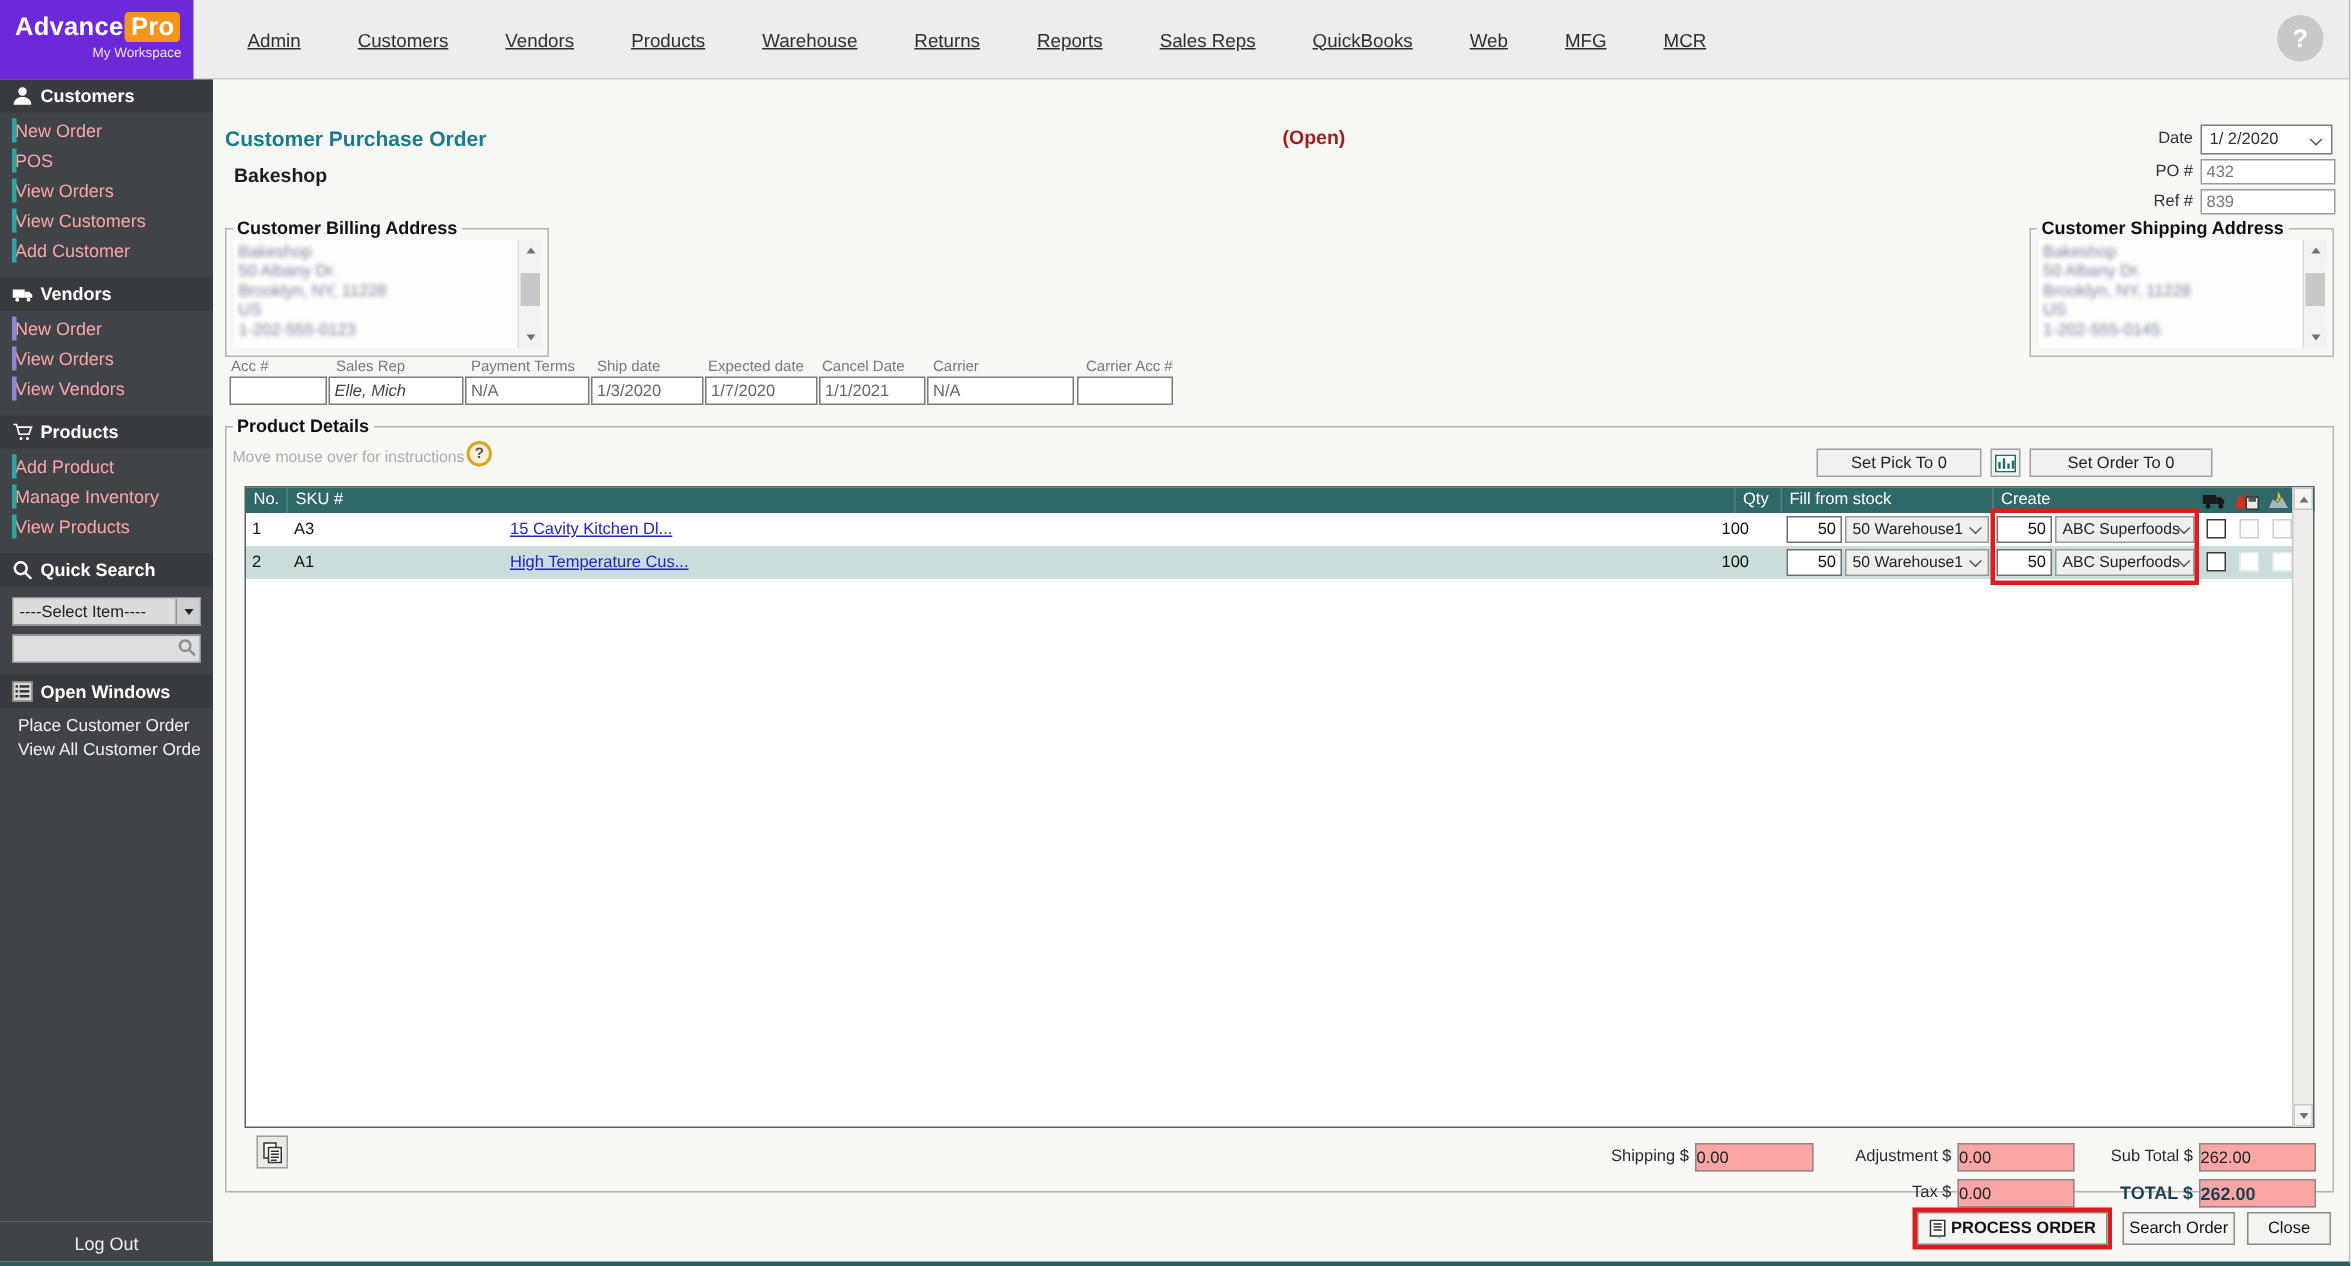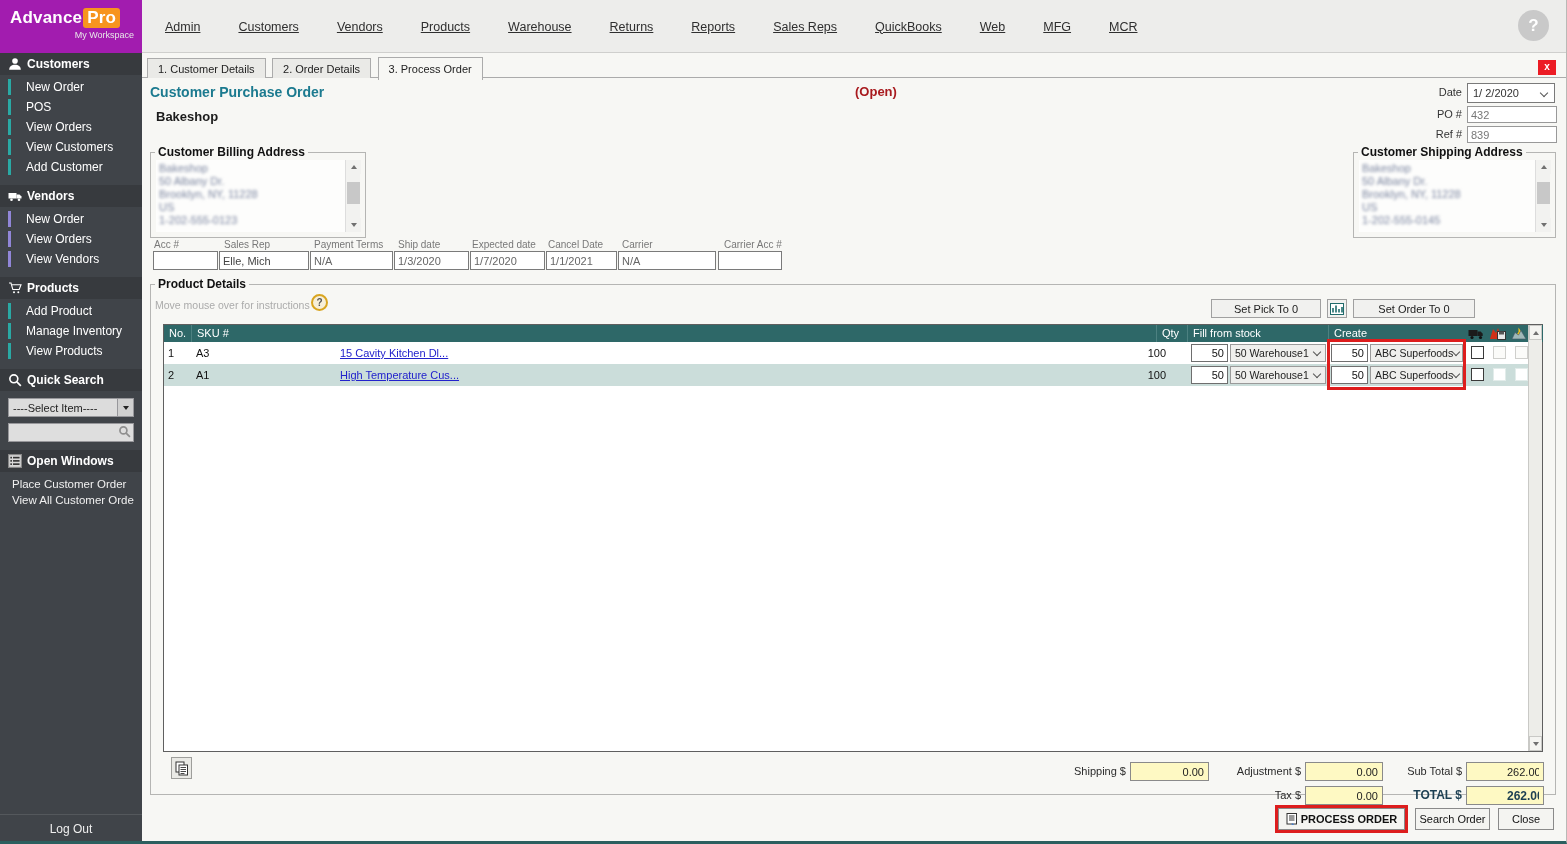--- a/index.html
+++ b/index.html
@@ -3,37 +3,37 @@
 <meta charset="utf-8">
 <style>
   * { margin:0; padding:0; box-sizing:border-box; }
   body { font-family:"Liberation Sans", sans-serif; background:#fff; }
   .app { position:relative; width:1567px; height:844px; background:#F7F7F4; overflow:hidden;
          border-right:1px solid #B9B9B6; border-bottom:3px solid #2B5F5F; }
 
   
   .topbar { position:absolute; left:0; top:0; width:1567px; height:53px; background:#EDEDEB;
             border-bottom:1px solid #CFCFCD; }
-  .logo { position:absolute; left:0; top:0; width:142px; height:53px; background:#a21caf; color:#fff;
+  .logo { position:absolute; left:0; top:0; width:129px; height:53px; background:#6d28d9; color:#fff;
           padding:8px 8px 0 10px; }
   .logo-line { font-size:17px; font-weight:bold; letter-spacing:.2px; white-space:nowrap; }
   .logo-pro { background:#F7941E; color:#fff; border-radius:3px; padding:0 4px; margin-left:1px; display:inline-block; }
   .logo-sub { font-size:9px; color:#E8E8E8; text-align:right; margin-top:2px; }
   .nav { position:absolute; left:165px; top:0; height:53px; display:flex; align-items:center; gap:38px; }
   .nav-item { font-size:12.5px; color:#2F2F2F; cursor:default; white-space:nowrap;text-decoration:underline; }
   .help-circle { position:absolute; right:18px; top:10px; width:31px; height:31px; border-radius:50%;
                  background:#C9C9C9; color:#fff; font-size:17px; font-weight:bold; text-align:center; line-height:31px; }
 
   
   .sidebar { position:absolute; left:0; top:53px; width:142px; height:791px; background:#404449; overflow:hidden; }
   .sb-header { position:relative; height:22px; line-height:22px; background:#373A3E; color:#fff;
                font-size:12px; font-weight:bold; padding-left:27px; }
   .sb-header .sb-ico { position:absolute; left:8px; top:4px; width:14px; height:14px; }
   .sb-items { padding:2px 0 8px 0; }
-  .sb-item { position:relative; height:20px; line-height:20px; color:#ffffff; font-size:12px; padding-left:26px; cursor:default; }
+  .sb-item { position:relative; height:20px; line-height:20px; color:#fca5a5; font-size:12px; padding-left:10px; cursor:default; }
   .sb-item::before { content:""; position:absolute; left:8px; top:2px; bottom:2px; width:3px; }
   .acc-teal .sb-item::before { background:#2AA9A4; }
   .acc-purple .sb-item::before { background:#9186D8; }
   .qs-select { position:relative; margin:7px 8px 0 8px; height:19px; background:#DCDCDC; border:1px solid #97979B;
                display:flex; align-items:center; }
   .qs-select-text { flex:1; font-size:11px; color:#222; padding-left:4px; white-space:nowrap; overflow:hidden; }
   .qs-select-arrow { width:16px; height:17px; border-left:1px solid #97979B; background:#D0D0D0;
                      display:flex; align-items:center; justify-content:center; }
   .tri-down { width:0; height:0; border-left:3.5px solid transparent; border-right:3.5px solid transparent;
               border-top:4px solid #222; }
@@ -113,22 +113,22 @@
   .cb-weak { border:1px solid #CFCFCC; background:#FBFBF9; }
   .cb-weak2 { border:1px solid #E2ECEA; }
   .red-box { position:absolute; left:1163px; top:14px; width:139px; height:51px; border:3px solid #DD1D1D; z-index:5; pointer-events:none; }
   .tscroll { position:absolute; right:0; top:0; bottom:0; width:14px; background:#EDEDE9; border-left:1px solid #C9C9C6; }
   .ts-btn { position:absolute; left:0; width:13px; height:15px; background:#F4F4F1; border:1px solid #C9C9C6;
             display:flex; align-items:center; justify-content:center; }
   .copy-btn { position:absolute; left:20px; top:466px; width:21px; height:22px; background:#E9E9E5; border:1px solid #9E9E9B;
               display:flex; align-items:center; justify-content:center; }
 
   .tot-label { position:absolute; font-size:11px; color:#2b2b2b; text-align:right; height:19px; line-height:19px; }
-  .tot-input { position:absolute; height:19px; background:#fef9c3; border:1px solid #8A8A8A; font-size:11px; color:#222;
-               text-align:right; padding-right:4px;padding-left:40px; }
+  .tot-input { position:absolute; height:19px; background:#fca5a5; border:1px solid #8A8A8A; font-size:11px; color:#222;
+               text-align:left; padding-right:4px; }
   .tot-strong { font-weight:bold; font-size:12px; color:#1c3f52; }
 
   
   .process-wrap { position:absolute; left:1133px; top:752px; border:3px solid #DD1D1D; padding:0; display:inline-flex; }
   .btn { background:#F4F4F1; border:1px solid #8A8A8A; font-size:11px; color:#111; height:22px;
          font-family:"Liberation Sans",sans-serif; cursor:pointer; }
   .process-btn { width:127px; font-weight:bold; display:inline-flex; align-items:center; justify-content:center; gap:3px; }
   .cancel-btn { position:absolute; left:1273px; top:755px; width:75px; }
   .close-btn { position:absolute; left:1356px; top:755px; width:56px; }
 </style>
@@ -235,26 +235,20 @@
     </div>
     <div style="padding-top:4px;">
       <div class="ow-item">Place Customer Order</div>
       <div class="ow-item">View All Customer Orde</div>
     </div>
     <div class="logout">Log Out</div>
   </div>
 
   <div class="main">
 
-    <div class="tabstrip">
-      <span class="tab">1. Customer Details</span>
-      <span class="tab">2. Order Details</span>
-      <span class="tab active">3. Process Order</span>
-      <span class="tab-close">x</span>
-    </div>
 
     <div class="page-title">Customer Purchase Order</div>
     <div class="customer-name">Bakeshop</div>
     <div class="status-open">(Open)</div>
 
     <div class="hdr-label" style="left:1260px; top:33px;">Date</div>
     <div class="date-combo">
       <span>1/ 2/2020</span>
       <span class="chev"></span>
     </div>
@@ -303,21 +297,21 @@
           <div class="vs-btn vs-down">
               <span class="tri-dn-s"></span>
             </div>
         </div>
       </div>
     </fieldset>
 
     <div class="field-label" style="left:12px;">Acc #</div>
     <input class="field-input" style="left: 11px; width: 65px;" value="">
     <div class="field-label" style="left:82px;">Sales Rep</div>
-    <input class="field-input" style="left: 77px; width: 90px; color: rgb(68, 68, 68);" value="Elle, Mich">
+    <input class="field-input" style="left: 77px; width: 90px; color: rgb(68, 68, 68); font-style: italic;" value="Elle, Mich">
     <div class="field-label" style="left:172px;">Payment Terms</div>
     <input class="field-input" style="left: 168px; width: 83px;" value="N/A">
     <div class="field-label" style="left:256px;">Ship date</div>
     <input class="field-input" style="left: 252px; width: 75px;" value="1/3/2020">
     <div class="field-label" style="left:330px;">Expected date</div>
     <input class="field-input" style="left: 328px; width: 75px;" value="1/7/2020">
     <div class="field-label" style="left:406px;">Cancel Date</div>
     <input class="field-input" style="left: 404px; width: 71px;" value="1/1/2021">
     <div class="field-label" style="left:480px;">Carrier</div>
     <input class="field-input" style="left: 476px; width: 98px;" value="N/A">

